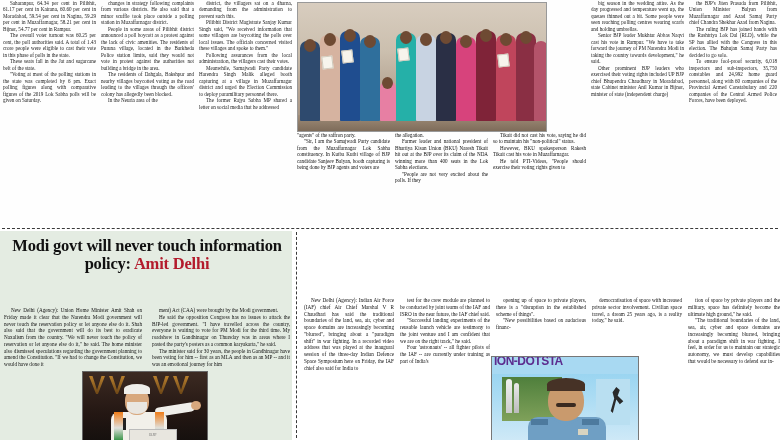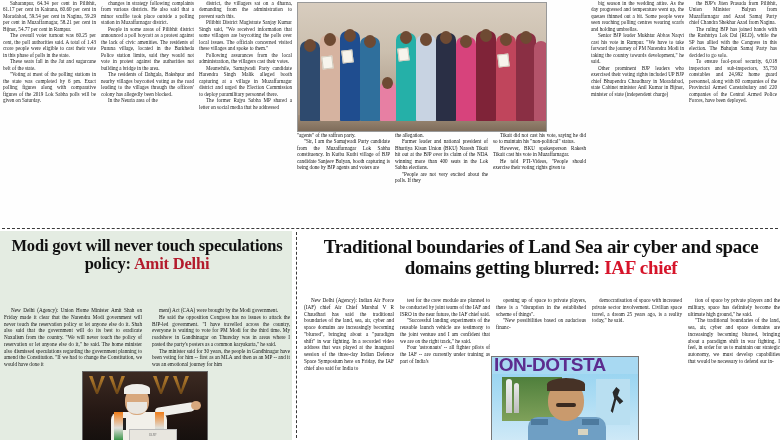--- a/index.html
+++ b/index.html
@@ -98,21 +98,21 @@
   .br-c3{left:192px;}
   .br-c4{left:288px;}
   .br-c5{left:384px;width:92px;}
   .br-c p{margin:0;text-indent:7px;}
 
   .iaf-photo{position:absolute;left:491px;top:356px;width:146px;height:84px;
     border:0.6px solid #777;overflow:hidden;background:#7fc3e8;}
   .iaf-bg{position:absolute;inset:0;background:linear-gradient(180deg,#8fd0ef 0%,#a9dbf3 45%,#cfe9f7 100%);}
   .iaf-banner{position:absolute;left:0;top:0;width:100%;height:17px;
     background:#a8d9f2;}
-  .iaf-banner b{position:absolute;left:2px;top:-3px;font-size:19px;font-weight:800;
+  .iaf-banner b{position:absolute;left:2px;top:-3px;font-size:12px;font-weight:800;
     color:#5c2c8e;letter-spacing:-0.5px;font-family:"Liberation Sans",sans-serif;}
   .iaf-inset{position:absolute;left:10px;top:20px;width:60px;height:44px;
     background:linear-gradient(180deg,#4f7f3c,#7fa15a);}
   .iaf-rocket{position:absolute;left:14px;top:22px;width:6px;height:34px;
     background:linear-gradient(180deg,#f2f2f2,#ccc);border-radius:3px 3px 0 0;}
   .iaf-rocket2{position:absolute;left:22px;top:26px;width:5px;height:30px;
     background:linear-gradient(180deg,#eaeaea,#bbb);border-radius:3px 3px 0 0;}
   .iaf-flag{position:absolute;right:8px;top:22px;width:34px;height:46px;background:#b9dff1;}
   .iaf-athlete{position:absolute;right:14px;top:30px;width:14px;height:26px;background:#2a2a2a;
     clip-path:polygon(45% 0,70% 12%,55% 34%,95% 55%,70% 66%,45% 48%,20% 100%,5% 92%,30% 44%,18% 20%);}
@@ -222,21 +222,21 @@
       <p>The ruling BJP has joined hands with the Rashtriya Lok Dal (RLD), while the SP has allied with the Congress in this election. The Bahujan Samaj Party has decided to go solo.</p>
       <p>To ensure fool-proof security, 6,018 inspectors and sub-inspectors, 35,750 constables and 24,992 home guard personnel, along with 60 companies of the Provincial Armed Constabulary and 220 companies of the Central Armed Police Forces, have been deployed.</p>
     </div>
   </div>
 
   <div class="hdash"></div>
   <div class="vdash"></div>
 
   <div class="bl">
     <div class="bl-head">
-      <span>Modi govt will never touch speculations policy:</span>
+      <span>Modi govt will never touch information policy:</span>
       <span class="hl">Amit Delhi</span>
     </div>
 
     <div class="bl-body">
       <div class="bl-c bl-c1">
         <p>New Delhi (Agency): Union Home Minister Amit Shah on Friday made it clear that the Narendra Modi government will never touch the reservation policy or let anyone else do it. Shah also said that the government will do its best to eradicate Naxalism from the country. "We will never touch the policy of reservation or let anyone else do it," he said. The home minister also dismissed speculations regarding the government planning to amend the Constitution. "If we had to change the Constitution, we would have done it</p>
       </div>
       <div class="bl-c bl-c2">
         <p>ment) Act (CAA) were brought by the Modi government.</p>
         <p>He said the opposition Congress has no issues to attack the BJP-led government. "I have travelled across the country, everyone is waiting to vote for PM Modi for the third time. My roadshow in Gandhinagar on Thursday was in areas where I pasted the party's posters as a common karyakarta," he said.</p>
@@ -259,24 +259,20 @@
     <div class="shah-face"></div>
     <div class="shah-hair"></div>
     <div class="shah-beard"></div>
     <div class="shah-mic"></div>
     <div class="shah-podium">
       <span>BJP</span>
     </div>
   </div>
 
   <div class="br">
-    <div class="br-head">
-      <span>Traditional boundaries of Land Sea air cyber and space domains getting blurred:</span>
-      <span class="hl">IAF chief</span>
-    </div>
 
     <div class="br-body">
       <div class="br-c br-c1">
         <p>New Delhi (Agency): Indian Air Force (IAF) chief Air Chief Marshal V R Chaudhari has said the traditional boundaries of the land, sea, air, cyber and space domains are increasingly becoming "blurred", bringing about a "paradigm shift" in war fighting. In a recorded video address that was played at the inaugural session of the three-day Indian Defence Space Symposium here on Friday, the IAF chief also said for India to</p>
       </div>
       <div class="br-c br-c2">
         <p>test for the crew module are planned to be conducted by joint teams of the IAF and ISRO in the near future, the IAF chief said.</p>
         <p>"Successful landing experiments of the reusable launch vehicle are testimony to the joint venture and I am confident that we are on the right track," he said.</p>
         <p>Four 'astronauts' -- all fighter pilots of the IAF -- are currently under training as part of India's</p>
       </div>

